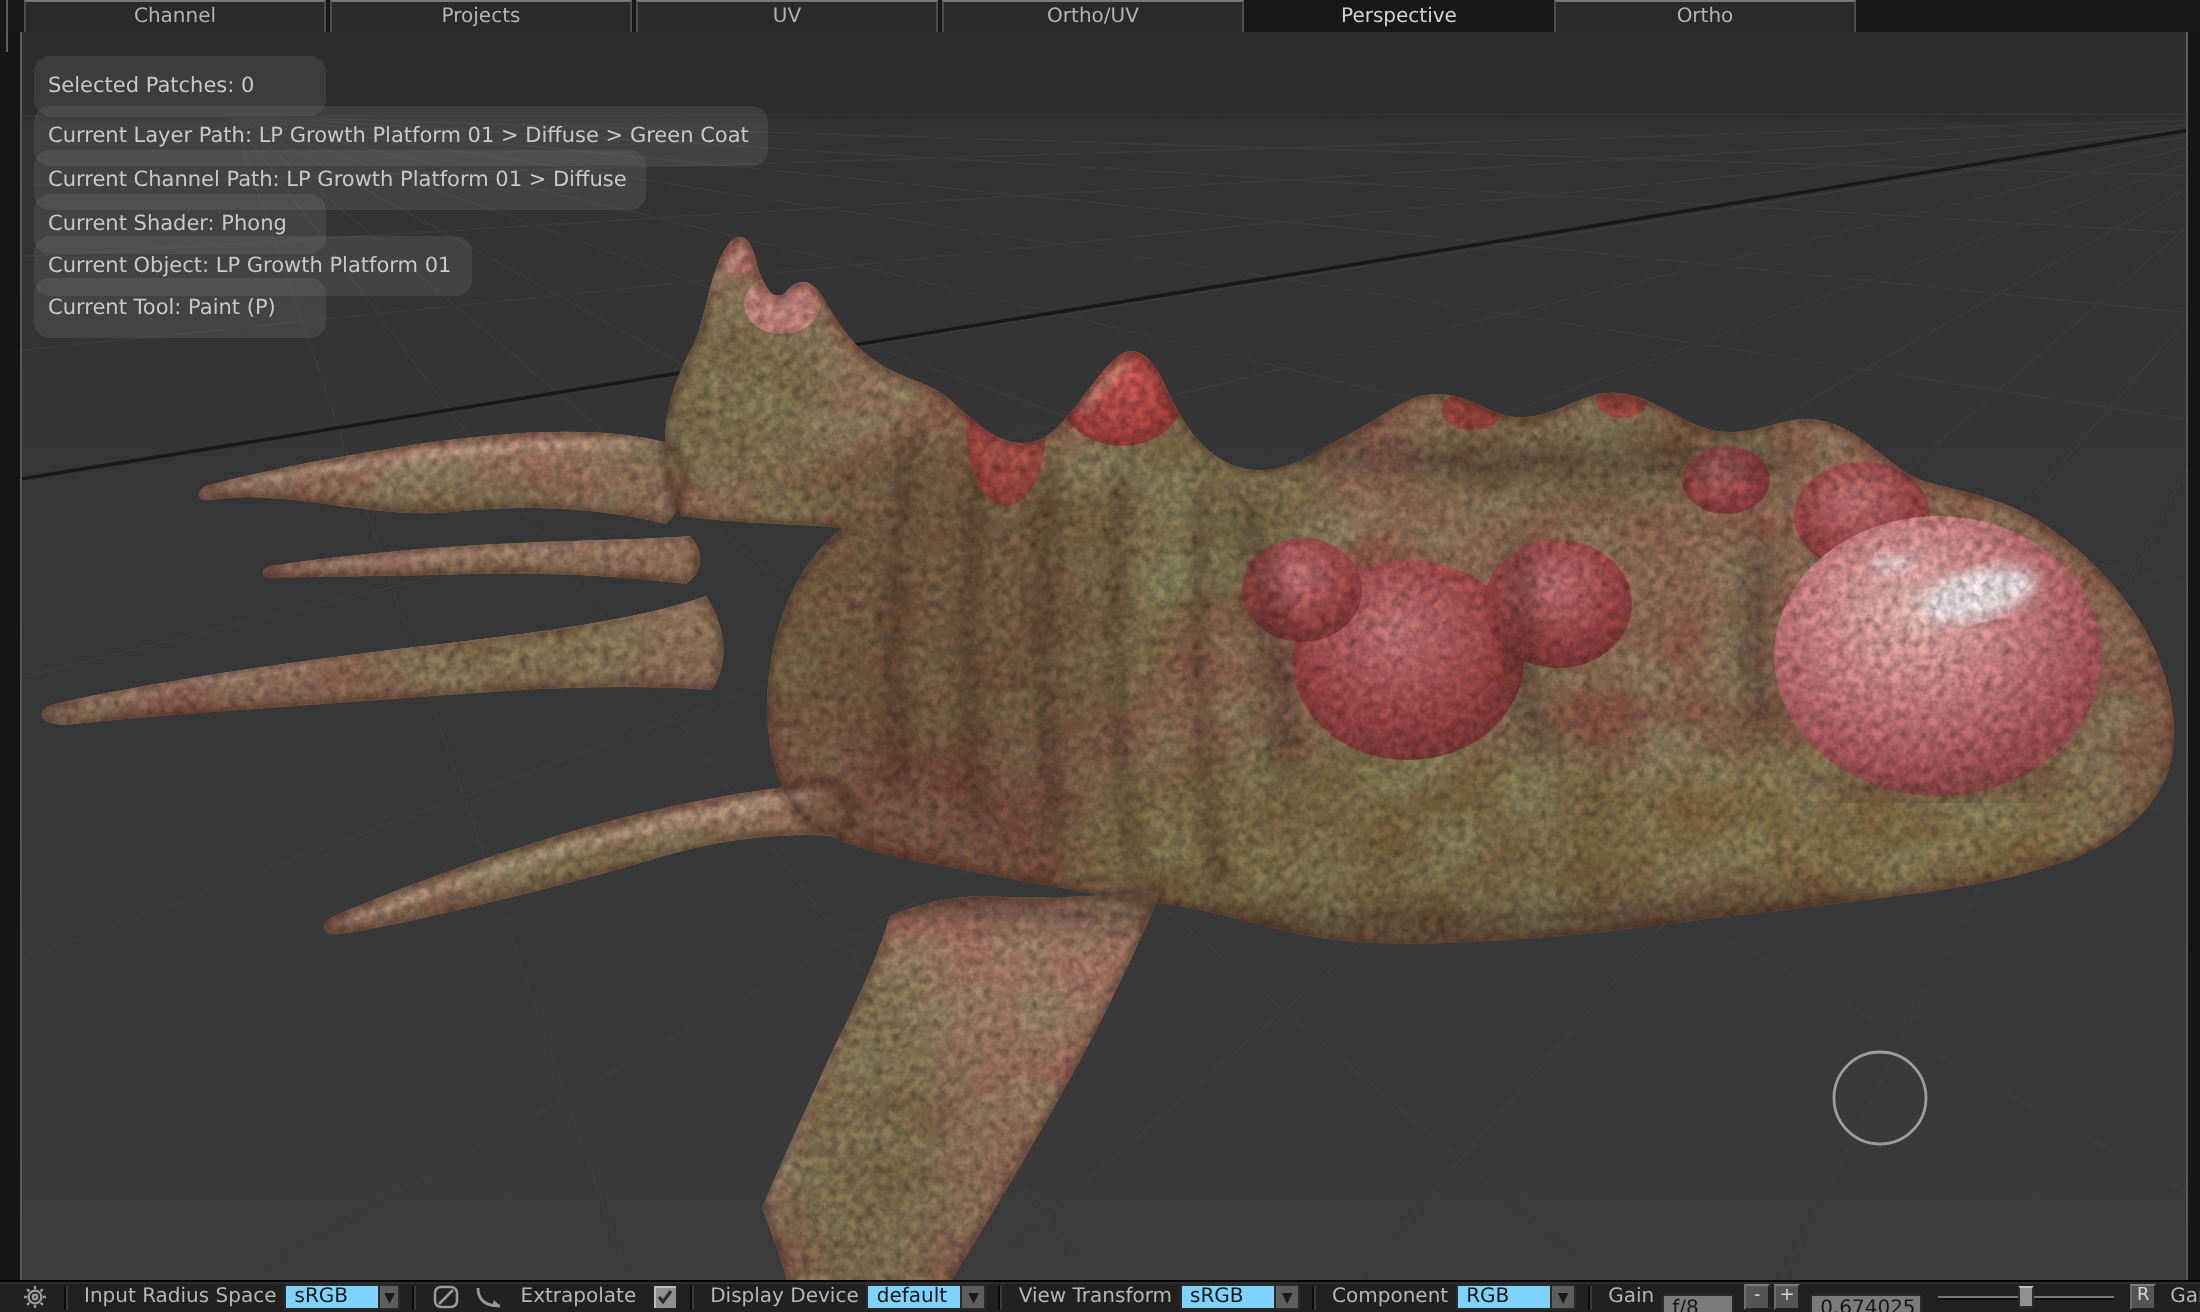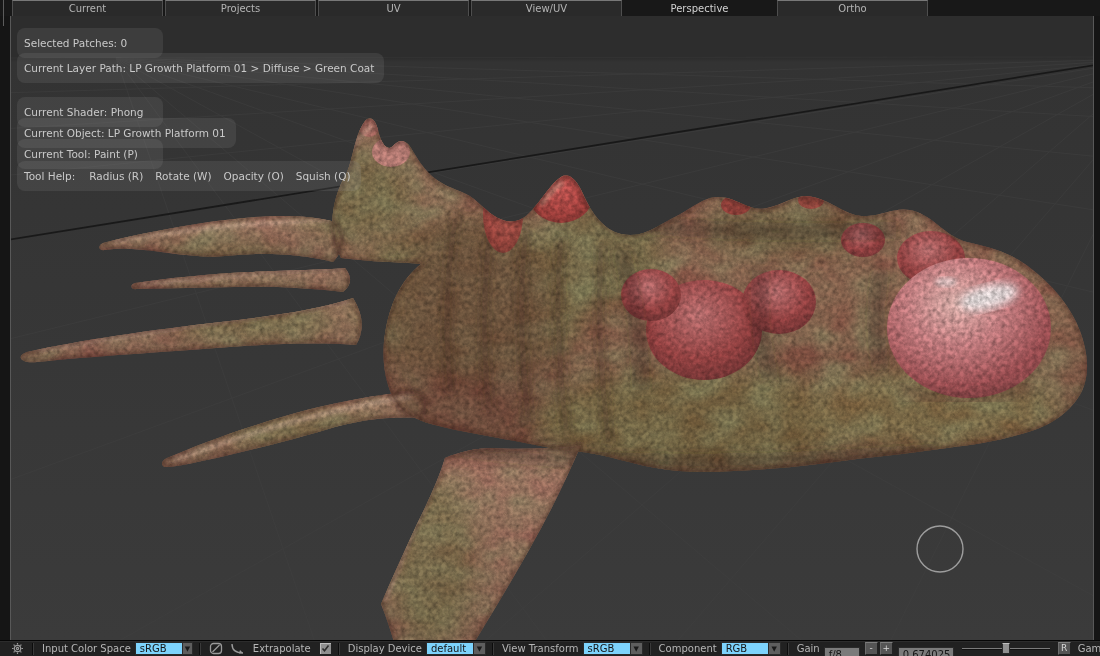--- a/index.html
+++ b/index.html
@@ -47,24 +47,24 @@
   .tb-icon{flex:none;display:flex;align-items:center;justify-content:center;width:18px;height:15px;}
   .spacer{flex:none;}
 </style>
 </head>
 <body>
 
 <div class="stage">
 
   <div class="tabbar">
     <span class="edge-grip"></span>
-    <div class="tab">Current</div>
+    <div class="tab">Channel</div>
     <div class="tab">Projects</div>
     <div class="tab">UV</div>
-    <div class="tab">View/UV</div>
+    <div class="tab">Ortho/UV</div>
     <div class="tab active">Perspective</div>
     <div class="tab">Ortho</div>
   </div>
 
   <div class="viewport">
     <svg width="1082" height="624" viewBox="10 16 1082 624">
       <defs>
         <linearGradient id="fleshG" x1="0" y1="0" x2="0" y2="1">
           <stop offset="0" stop-color="#a3705e"></stop>
             <stop offset="0.55" stop-color="#96604f"></stop>
@@ -221,43 +221,37 @@
           </g>
         </g>
       </g>
 
       <circle cx="939" cy="549" r="23" fill="none" stroke="#a8a8a8" stroke-width="1.4" opacity="0.9"></circle>
     </svg>
   </div>
 
   <div class="hud-pill" style="top:28px">Selected Patches: 0</div>
   <div class="hud-pill" style="top:53px">Current Layer Path: LP Growth Platform 01 &gt; Diffuse &gt; Green Coat</div>
+  <div class="hud-pill" style="top:75px">Current Channel Path: LP Growth Platform 01 &gt; Diffuse</div>
   <div class="hud-pill" style="top:97px">Current Shader: Phong</div>
   <div class="hud-pill" style="top:118px">Current Object: LP Growth Platform 01</div>
   <div class="hud-pill" style="top:139px">Current Tool: Paint (P)</div>
-  <div class="hud-pill" style="top:161px">
-    <span class="th-label">Tool Help:</span>
-    <span class="th-item">Radius (R)</span>
-    <span class="th-item">Rotate (W)</span>
-    <span class="th-item">Opacity (O)</span>
-    <span class="th-item">Squish (Q)</span>
-  </div>
 
   <div class="toolbar">
     <span class="tb-icon" style="margin-left:4px">
       <svg width="13" height="13" viewBox="0 0 13 13">
           <g fill="none" stroke="#9a9a9a" stroke-width="1.2">
             <circle cx="6.5" cy="6.5" r="3.2"></circle>
             <circle cx="6.5" cy="6.5" r="1.1"></circle>
             <path d="M6.5,1 v1.6 M6.5,10.4 V12 M1,6.5 h1.6 M10.4,6.5 H12 M2.6,2.6 l1.1,1.1 M9.3,9.3 l1.1,1.1 M10.4,2.6 L9.3,3.7 M3.7,9.3 L2.6,10.4"></path>
           </g>
         </svg>
     </span>
     <span class="tb-sep"></span>
-    <span class="tb-label">Input Color Space</span>
+    <span class="tb-label">Input Radius Space</span>
     <div class="dropdown" style="width:58px">
       <span class="dd-value">sRGB</span>
       <span class="dd-arrow">▼</span>
     </div>
     <span class="tb-sep"></span>
     <span class="tb-icon">
       <svg width="14" height="13" viewBox="0 0 14 13">
           <rect x="1.5" y="1.5" width="11" height="10" rx="3" fill="none" stroke="#9a9a9a" stroke-width="1.3"></rect>
           <path d="M3.5,10 L10.5,3" stroke="#9a9a9a" stroke-width="1.3"></path>
         </svg>

